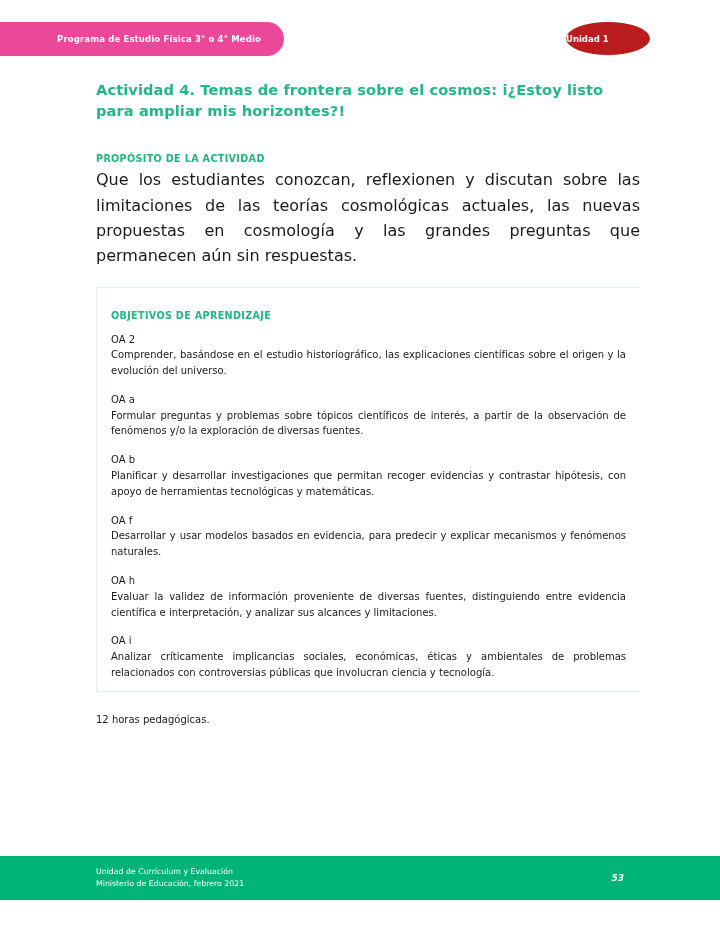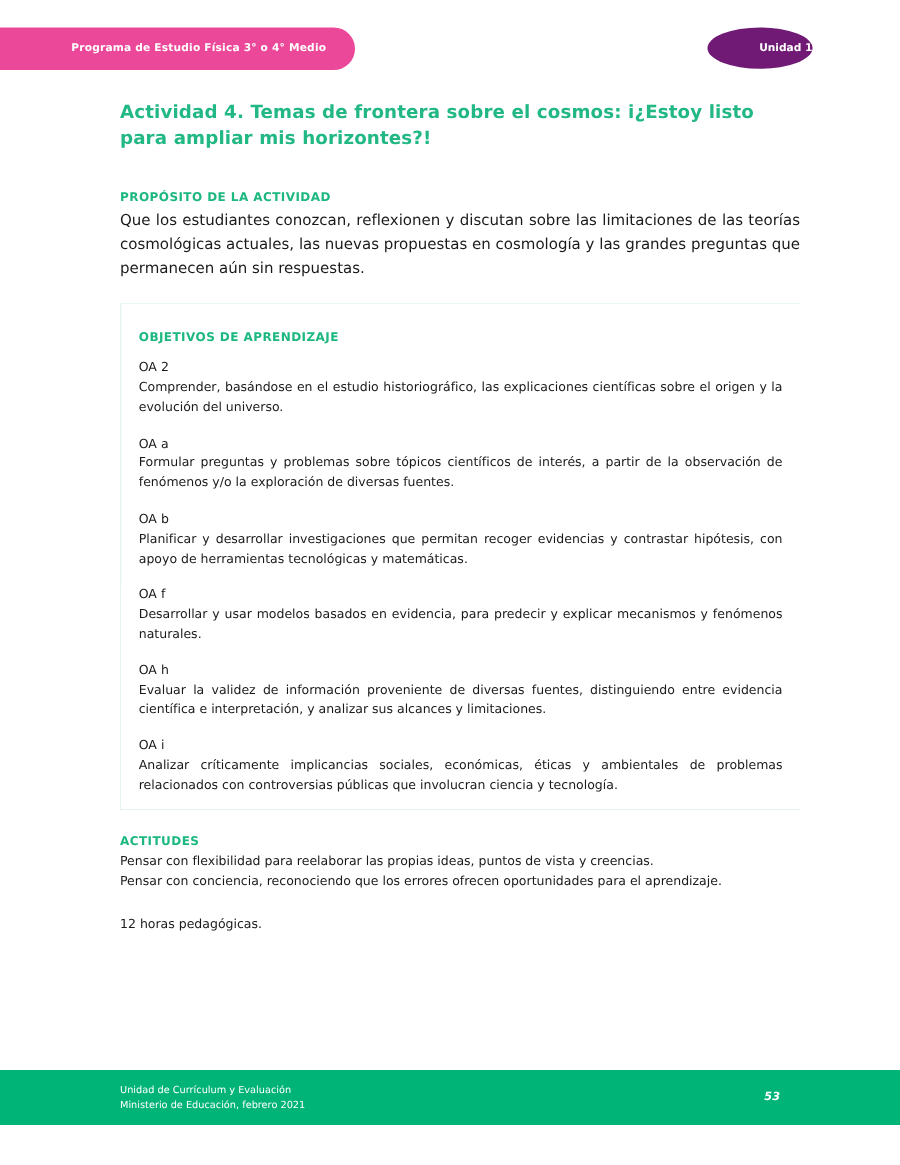--- a/index.html
+++ b/index.html
@@ -45,25 +45,25 @@
     letter-spacing: 0.15px;
     white-space: nowrap;
     padding-left: 34px;
   }
   .unit-badge {
     position: absolute;
     top: 0px;
     left: 566px;
     width: 84px;
     height: 33px;
-    background: #701a75;
+    background: #b91c1c;
     border-radius: 50%;
     display: flex;
     align-items: center;
-    justify-content: flex-end;
+    justify-content: flex-start;
   }
   .unit-badge-label {
     color: #ffffff;
     font-size: 8.5px;
     font-weight: bold;
     white-space: nowrap;
   }
 
   
   .content {
@@ -85,21 +85,21 @@
   .section-heading {
     color: #1cb87f;
     font-size: 9.6px;
     font-weight: bold;
     letter-spacing: 0.35px;
     margin: 0 0 3px 0;
     text-transform: uppercase;
   }
 
   .body-text {
-    font-size: 12px;
+    font-size: 16px;
     line-height: 1.58;
     color: #1a1a1a;
     margin: 0;
     text-align: justify;
   }
 
   .proposito-block {
     margin-bottom: 18px;
   }
 
@@ -226,25 +226,20 @@
       <p class="oa-code">OA h</p>
       <p class="oa-desc">Evaluar la validez de información proveniente de diversas fuentes, distinguiendo entre evidencia científica e interpretación, y analizar sus alcances y limitaciones.</p>
     </div>
 
     <div class="oa-item">
       <p class="oa-code">OA i</p>
       <p class="oa-desc">Analizar críticamente implicancias sociales, económicas, éticas y ambientales de problemas relacionados con controversias públicas que involucran ciencia y tecnología.</p>
     </div>
   </div>
 
-  <div class="plain-block">
-    <div class="section-heading">ACTITUDES</div>
-    <p class="plain-line">Pensar con flexibilidad para reelaborar las propias ideas, puntos de vista y creencias.</p>
-    <p class="plain-line">Pensar con conciencia, reconociendo que los errores ofrecen oportunidades para el aprendizaje.</p>
-  </div>
 
   <div class="plain-block">
     <p class="plain-line">12 horas pedagógicas.</p>
   </div>
 
 </div>
 
 <div class="footer-band">
   <div class="footer-left">
     <div>Unidad de Currículum y Evaluación</div>

